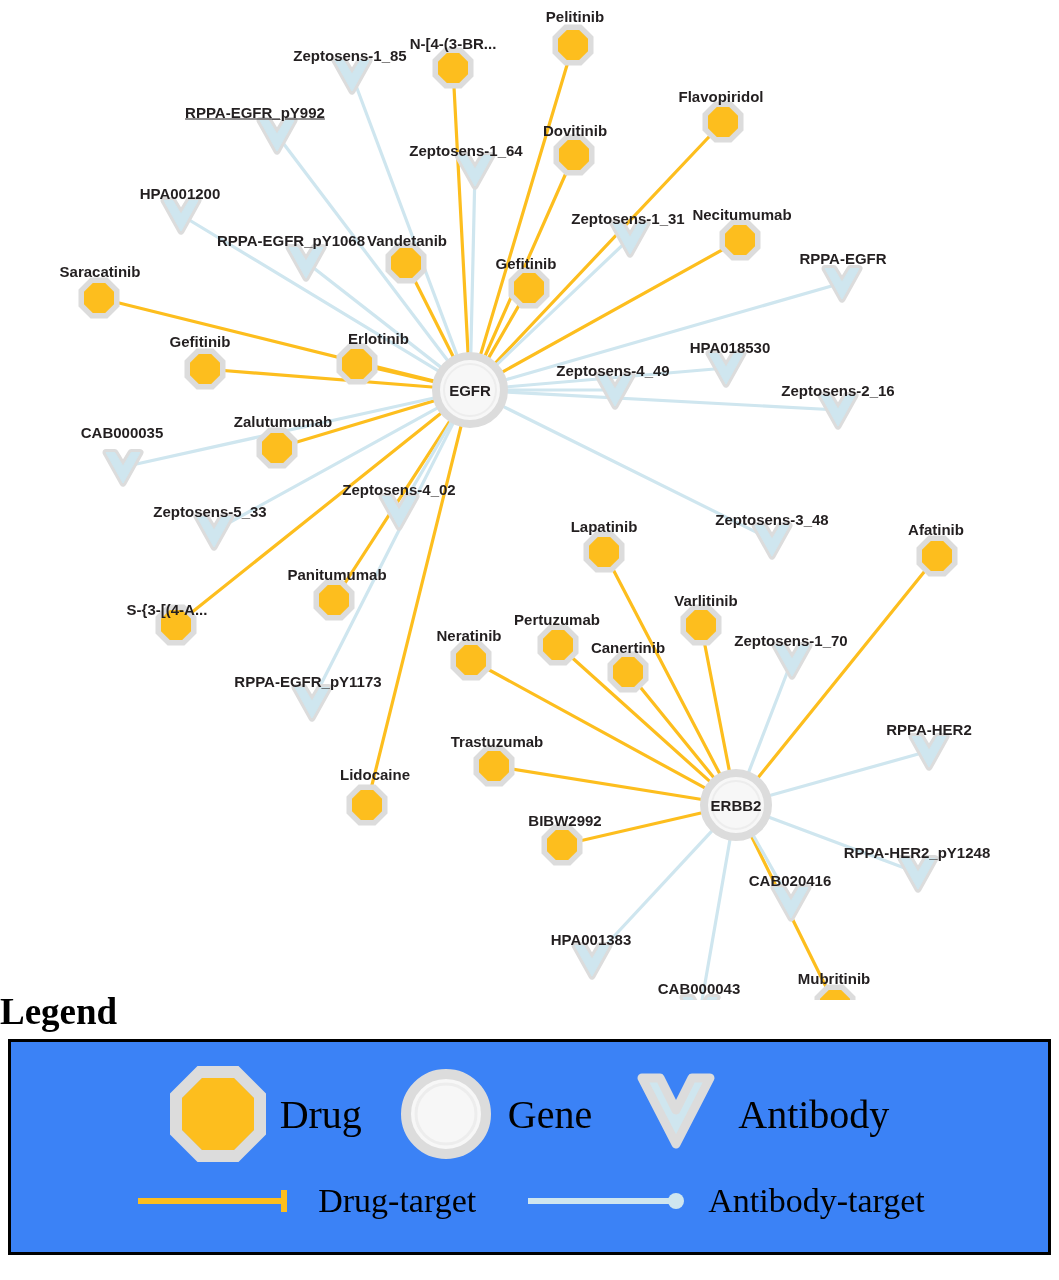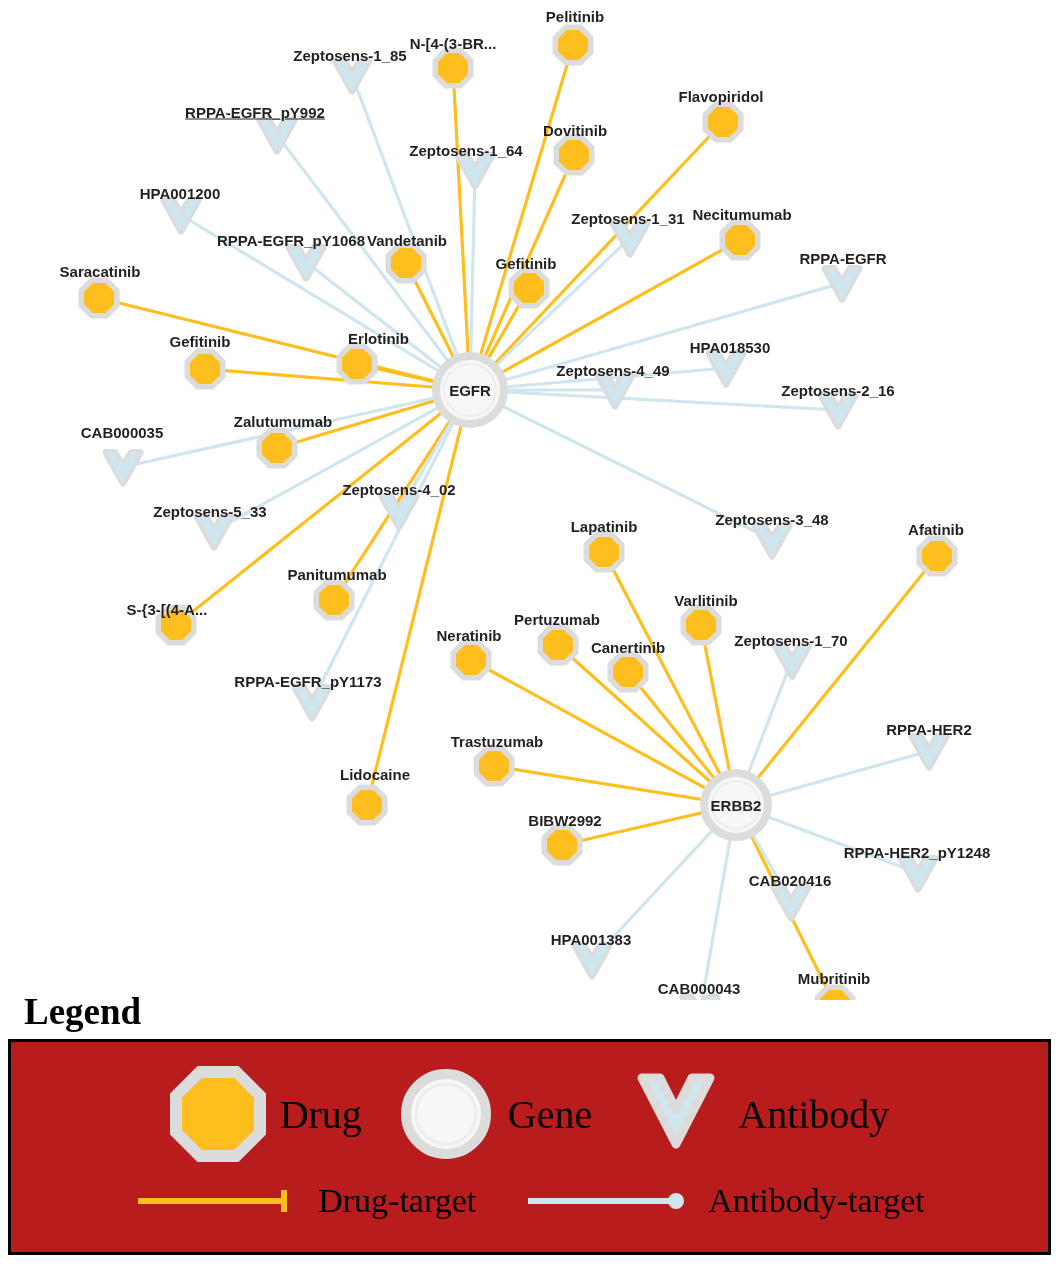--- a/index.html
+++ b/index.html
@@ -35,28 +35,27 @@
     position: absolute;
     left: 0;
     top: 990px;
     width: 1059px;
   }
   .legend-title {
     font-family: "Liberation Serif", serif;
     font-size: 37px;
     font-weight: bold;
     color: #000;
-    margin-left: 24px;
     margin-bottom: 6px;
   }
   .legend-box {
     margin: 0 8px;
     border: 3px solid #000;
     height: 210px;
-    background: #b91c1c;
+    background: #3b82f6;
     position: relative;
   }
   .legend-row1 {
     position: absolute;
     top: 22px;
     left: 0;
     width: 100%;
     height: 100px;
     display: flex;
     align-items: center;

